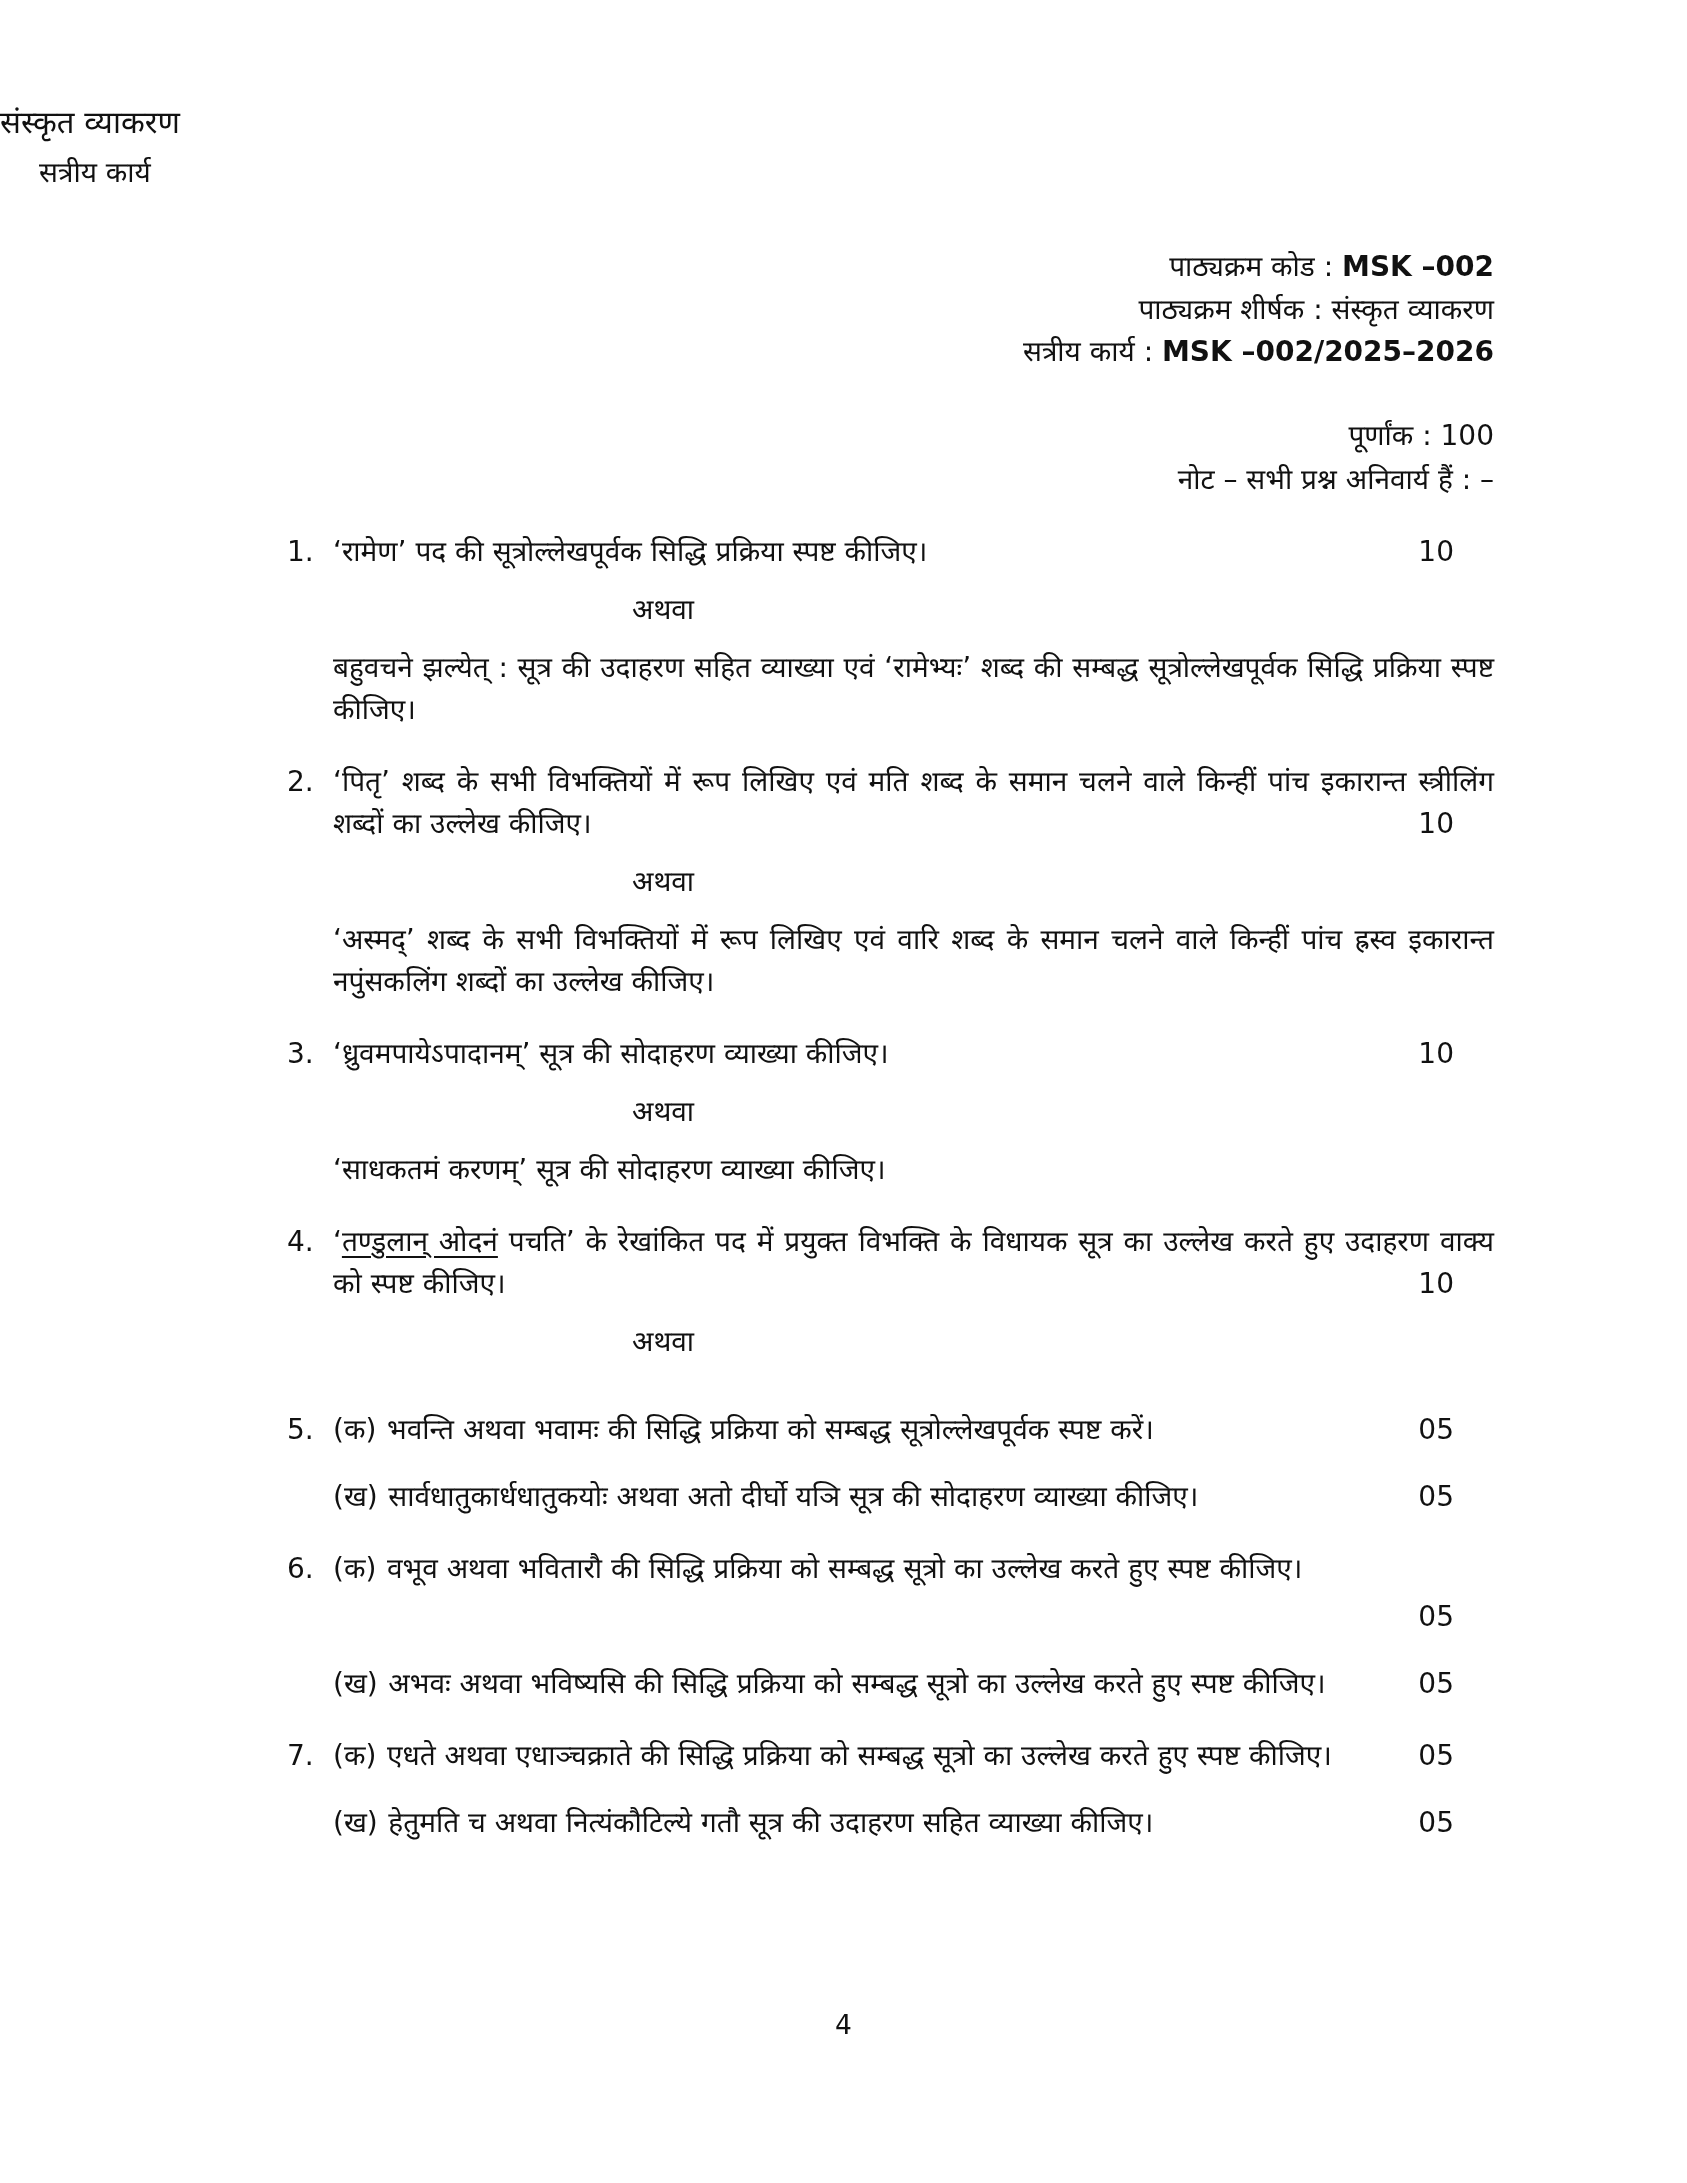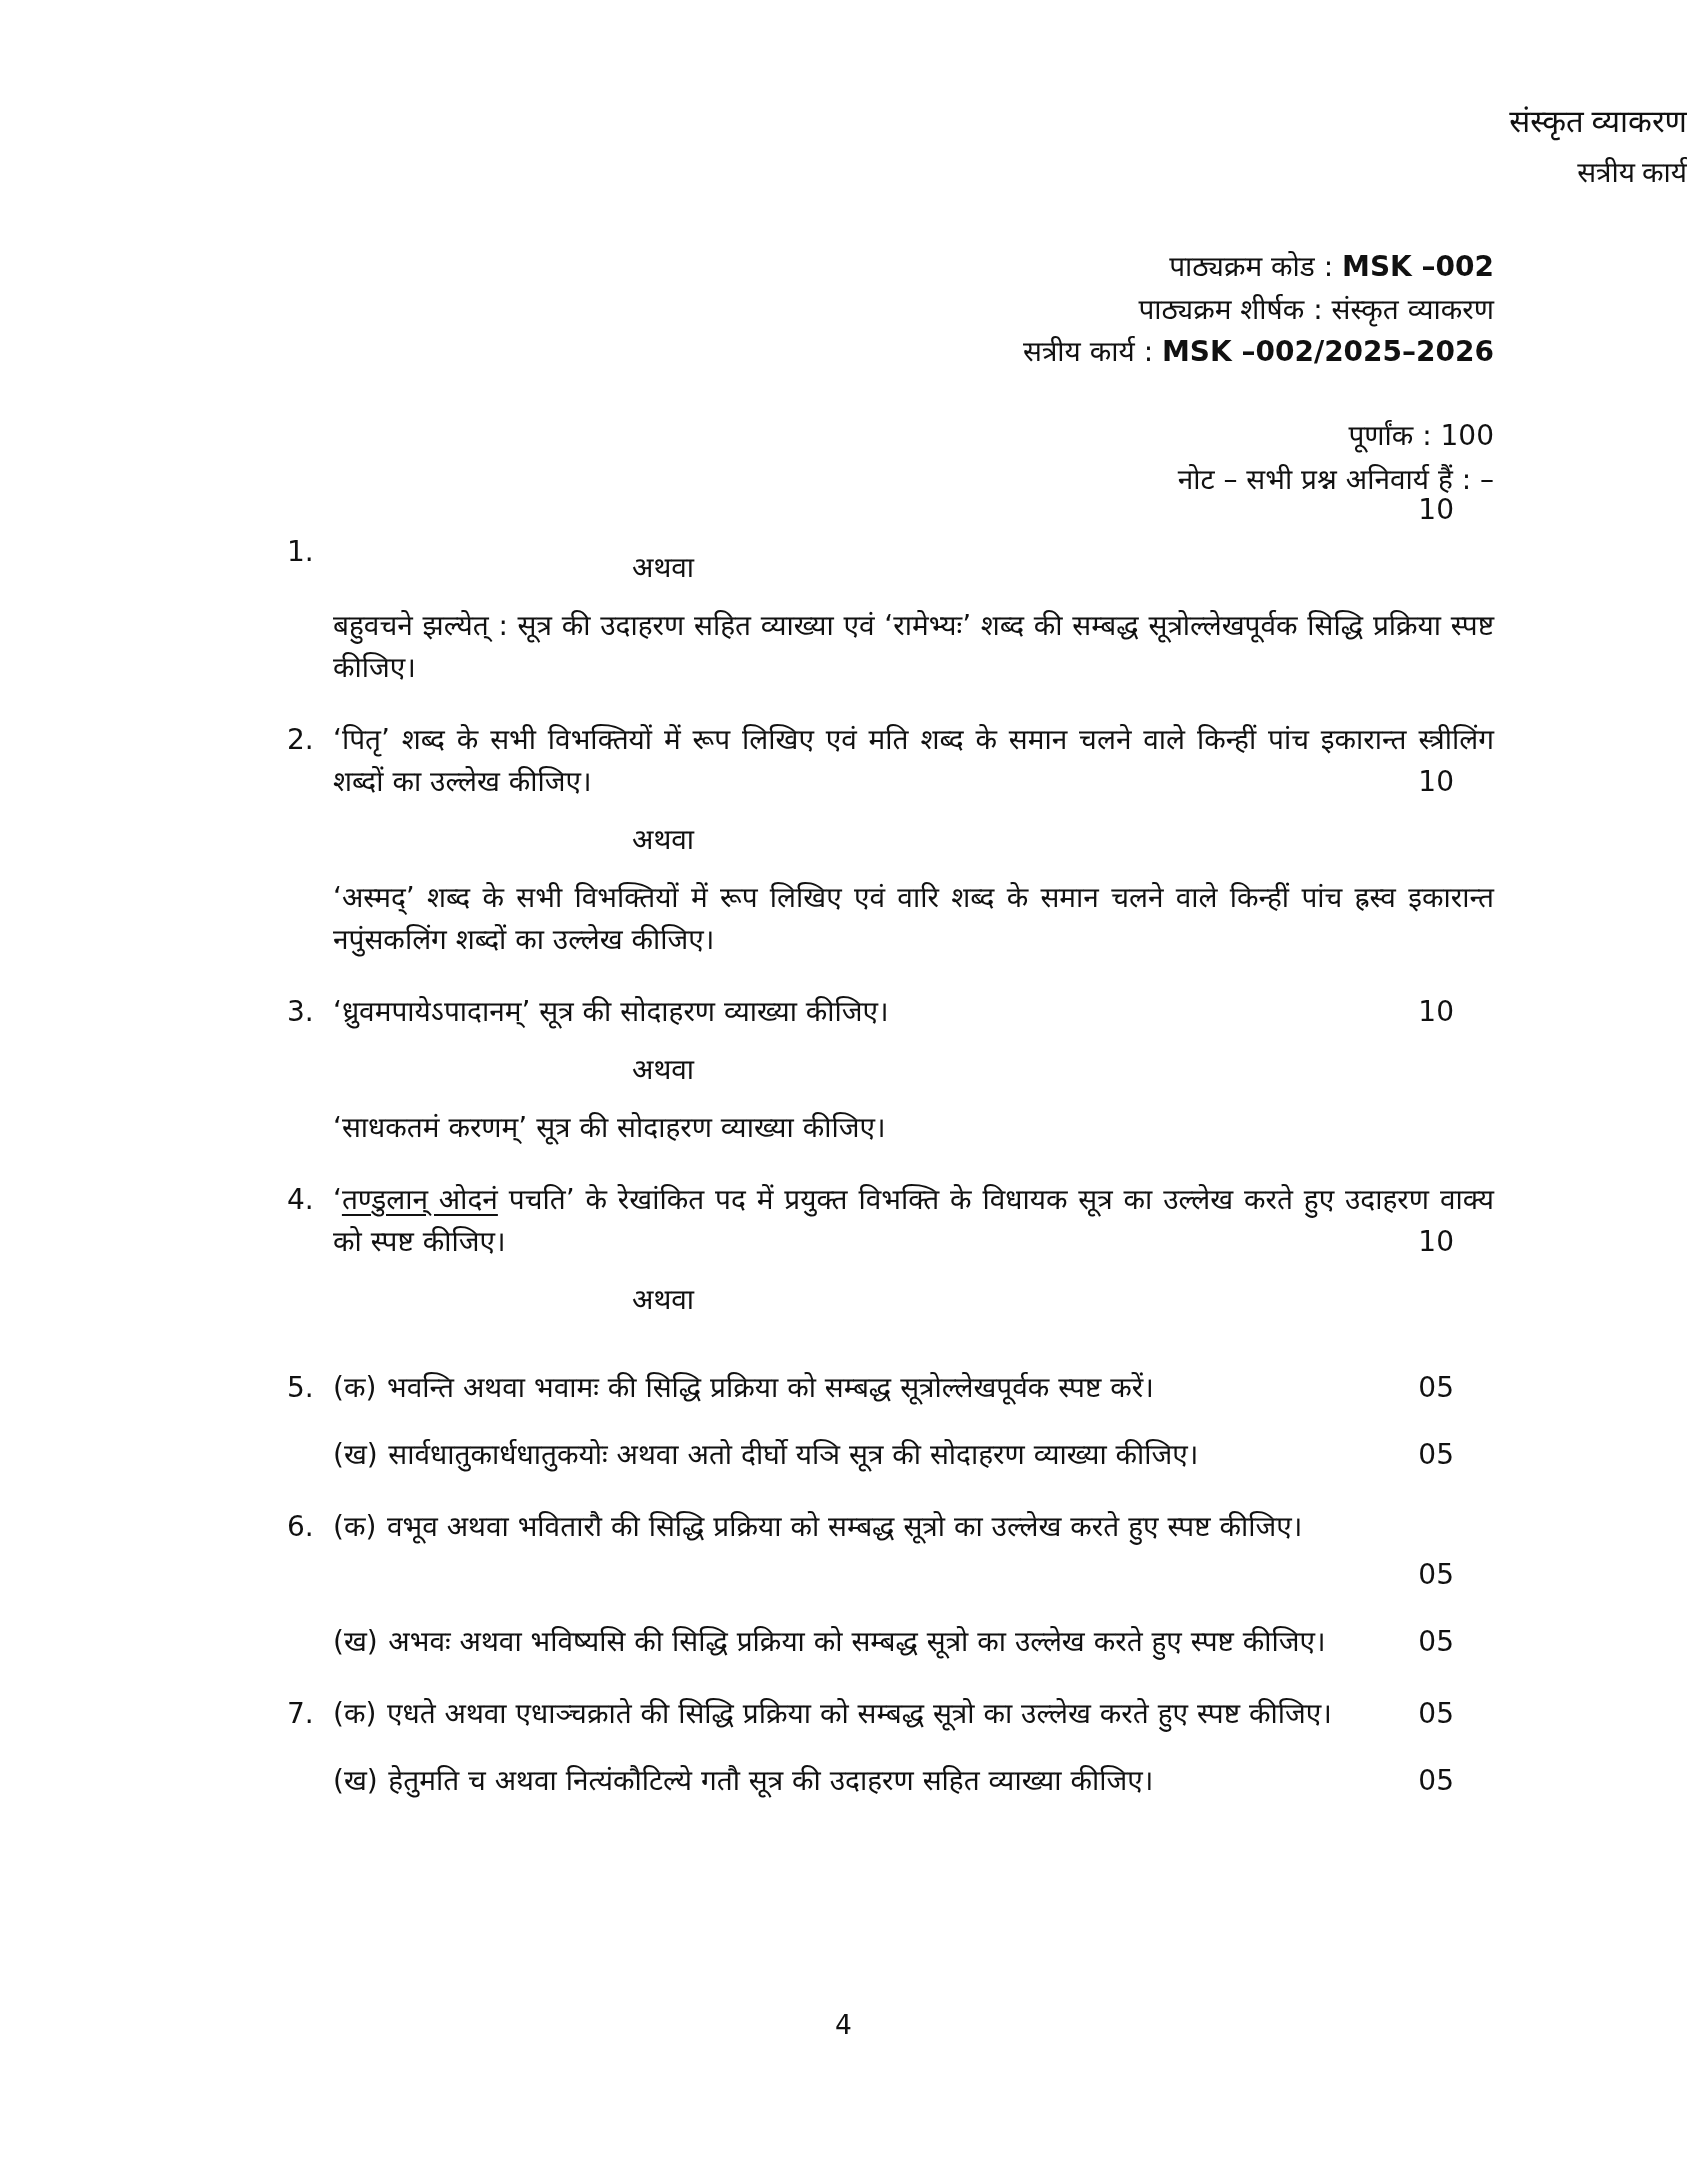--- a/index.html
+++ b/index.html
@@ -10,21 +10,21 @@
     height: 2183px;
     margin: 0 auto;
     background: #ffffff;
     color: #111111;
     font-family: "DejaVu Sans", "Liberation Sans", sans-serif;
     font-size: 28px;
     line-height: 1.5;
     position: relative;
     overflow: hidden;
   }
-  .header { text-align: right; padding-top: 99px; font-family: Liberation Serif, serif; }
+  .header { text-align: left; padding-top: 99px; }
   .title { font-size: 31px; font-weight: 400; }
   .subtitle { font-size: 28px; margin-top: 6.6px; padding-left: 39px; }
 
   .course-block {
     text-align: right;
     padding-right: 193px;
     margin-top: 52px;
     line-height: 1.52;
   }
   .bold { font-weight: bold; }
@@ -83,21 +83,21 @@
     <div class="meta">
       <div class="meta-line">पूर्णांक : 100</div>
       <div class="meta-line">नोट – सभी प्रश्न अनिवार्य हैं : –</div>
     </div>
 
     <div class="questions">
 
       <div class="question">
         <div class="qnum">1.</div>
         <div class="qbody">
-          <div class="para"><span class="marks">10</span></div>
+          <div class="para"><span>‘रामेण’ पद की सूत्रोल्लेखपूर्वक सिद्धि प्रक्रिया स्पष्ट कीजिए।</span><span class="marks">10</span></div>
           <div class="or-line">अथवा</div>
           <div class="alt">बहुवचने झल्येत् : सूत्र की उदाहरण सहित व्याख्या एवं ‘रामेभ्यः’ शब्द की सम्बद्ध सूत्रोल्लेखपूर्वक सिद्धि प्रक्रिया स्पष्ट कीजिए।</div>
         </div>
       </div>
 
       <div class="question">
         <div class="qnum">2.</div>
         <div class="qbody">
           <div class="para"><span>‘पितृ’ शब्द के सभी विभक्तियों में रूप लिखिए एवं मति शब्द के समान चलने वाले किन्हीं पांच इकारान्त स्त्रीलिंग शब्दों का उल्लेख कीजिए।</span><span class="marks">10</span></div>
           <div class="or-line">अथवा</div>

